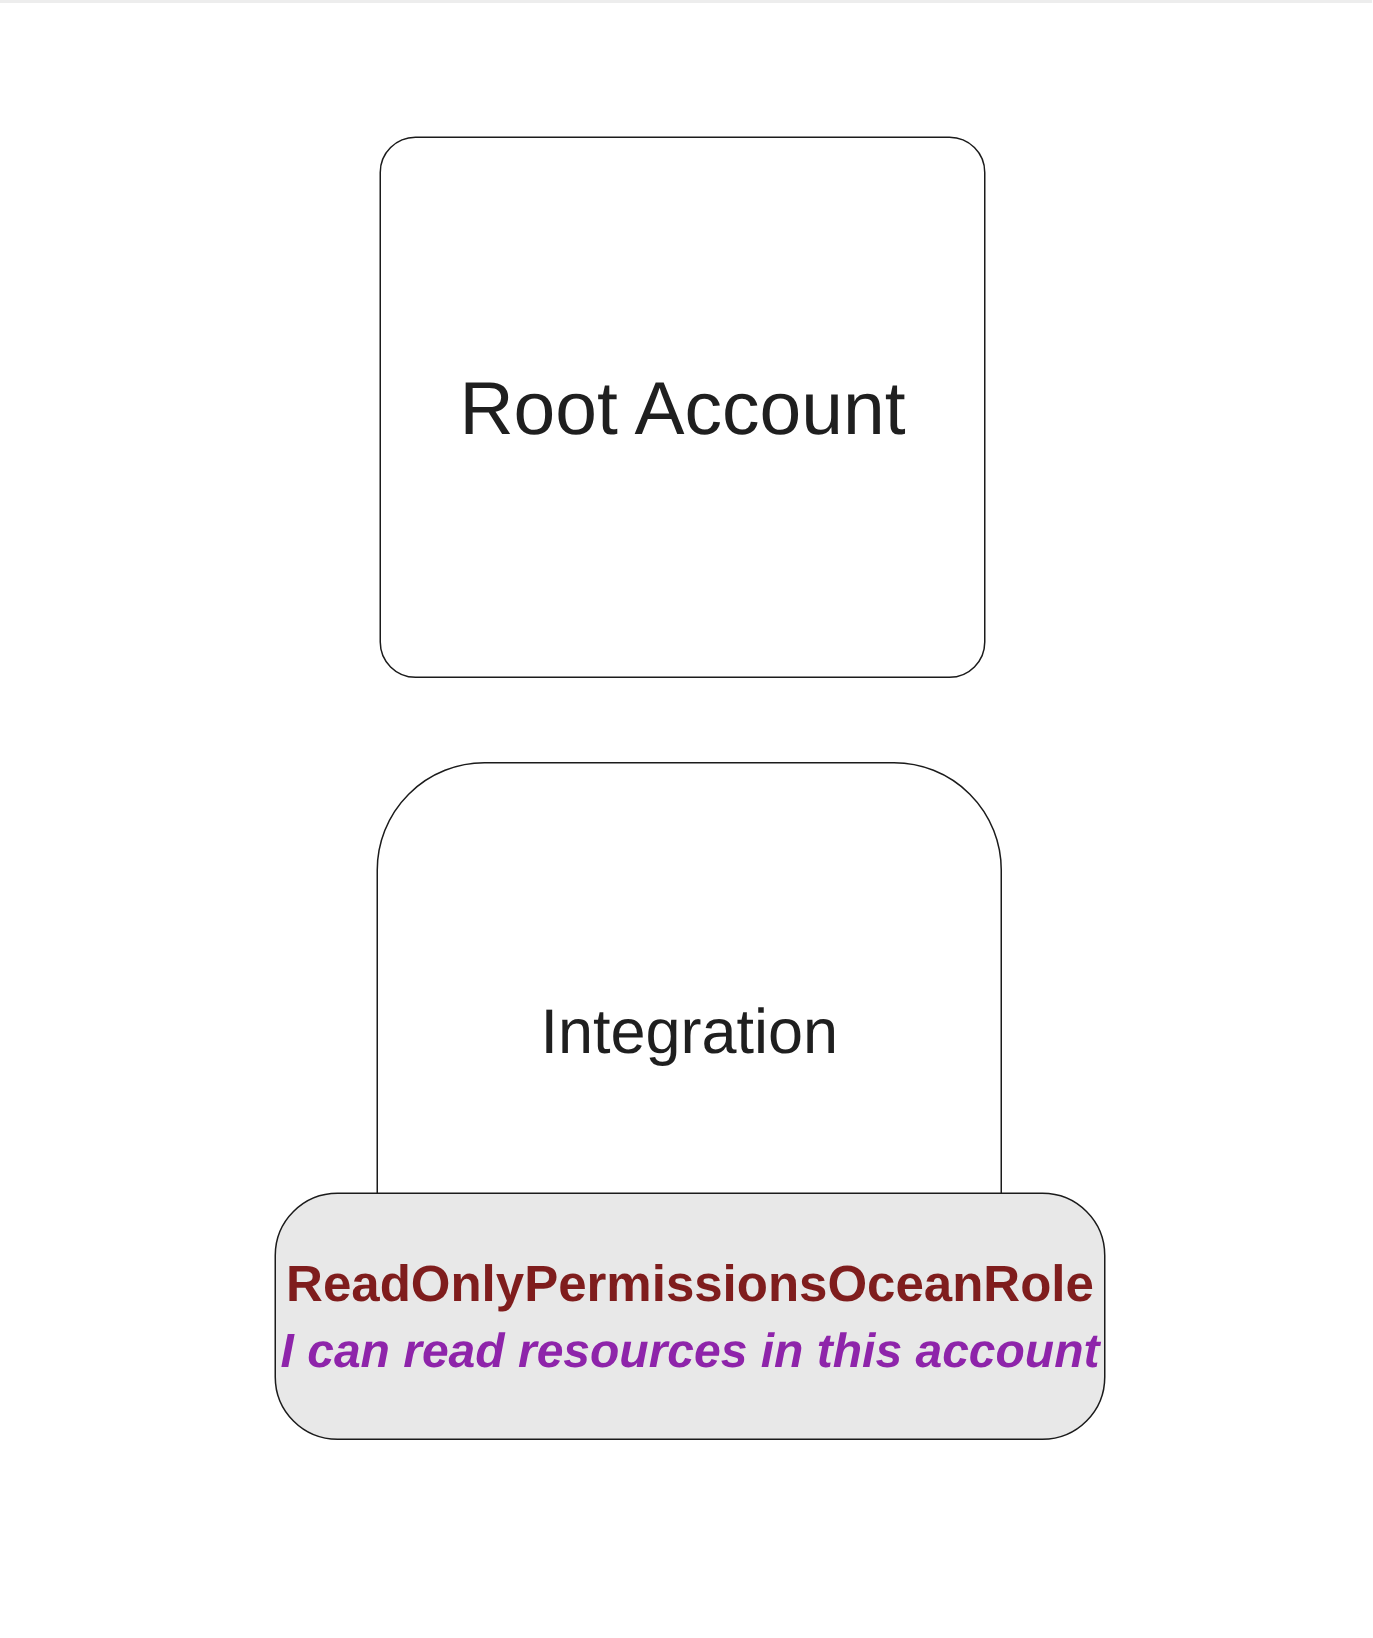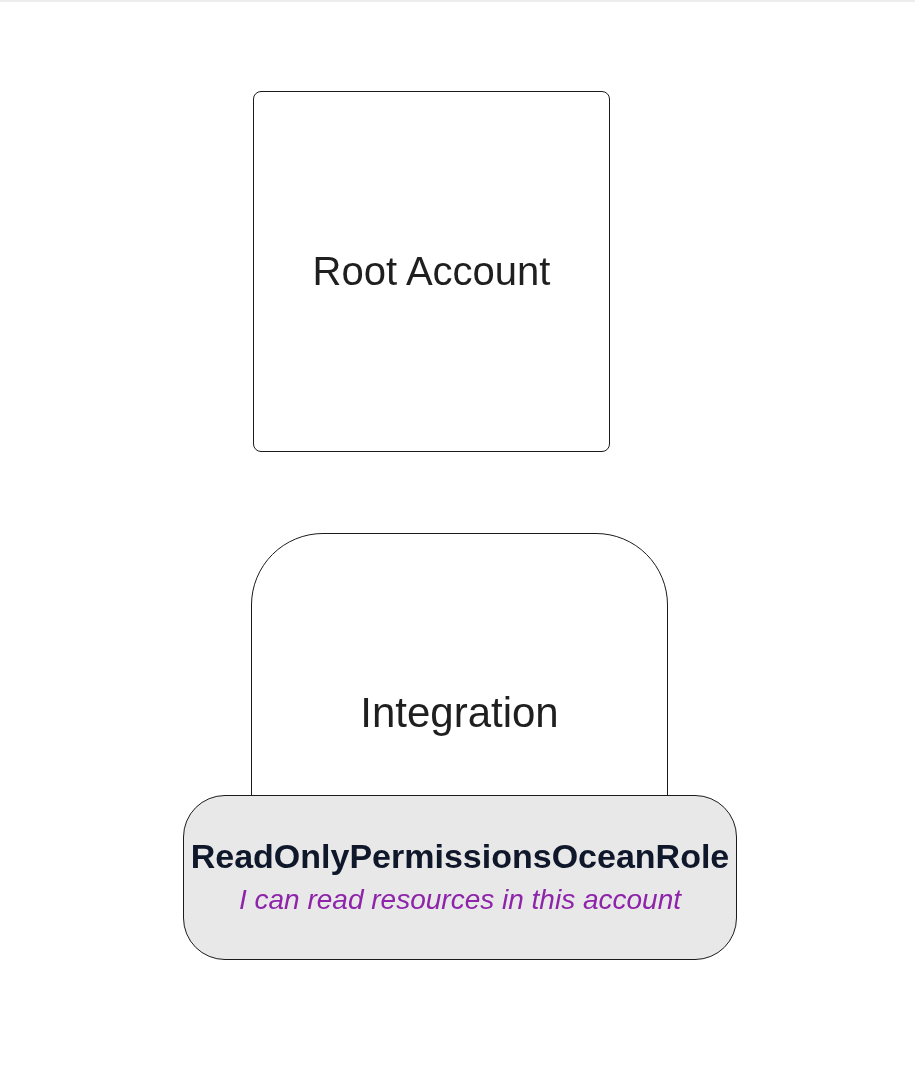--- a/index.html
+++ b/index.html
@@ -30,28 +30,28 @@
       border: 1.5px solid #1b1b1b;
       display: flex;
       align-items: center;
       justify-content: center;
       text-align: center;
       color: #1f1f1f;
     }
     .node-root {
       left: 253px;
       top: 91px;
-      width: 357px;
+      width: 404px;
       height: 361px;
-      border-radius: 8px;
-      font-size: 40px;
+      border-radius: 24px;
+      font-size: 50px;
     }
     .node-integration {
       left: 251px;
-      top: 533px;
+      top: 508px;
       width: 417px;
       height: 360px;
       border-radius: 72px;
       font-size: 42px;
       line-height: 60px;
     }
     .role-badge {
       position: absolute;
       box-sizing: border-box;
       left: 183px;
@@ -69,41 +69,42 @@
     }
     .role-name {
       font-weight: bold;
       font-size: 34px;
       line-height: 44px;
       color: #3f51b5;
       white-space: nowrap;
     }
     .role-desc {
       font-style: italic;
-      font-size: 28px;
+      font-size: 32px;
       line-height: 44px;
       color: #8e24aa;
       white-space: nowrap;
+      font-weight: bold;
     }
   </style>
 </head>
 <body>
 
 <div class="canvas">
 
   <div class="top-edge"></div>
 
   <div class="node node-root">
     <span class="node-label">Root Account</span>
   </div>
 
   <div class="node node-integration">
     <span class="node-label">
       <span>Integration</span><br>
     </span>
   </div>
 
   <div class="role-badge" style="background: rgb(232, 232, 232); border-color: rgb(27, 27, 27);">
-    <div class="role-name" style="color: #0f172a;">ReadOnlyPermissionsOceanRole</div>
+    <div class="role-name" style="color: #7f1d1d;">ReadOnlyPermissionsOceanRole</div>
     <div class="role-desc" style="color: rgb(142, 36, 170);">I can read resources in this account</div>
   </div>
 
 </div>
 
 </body></html>

